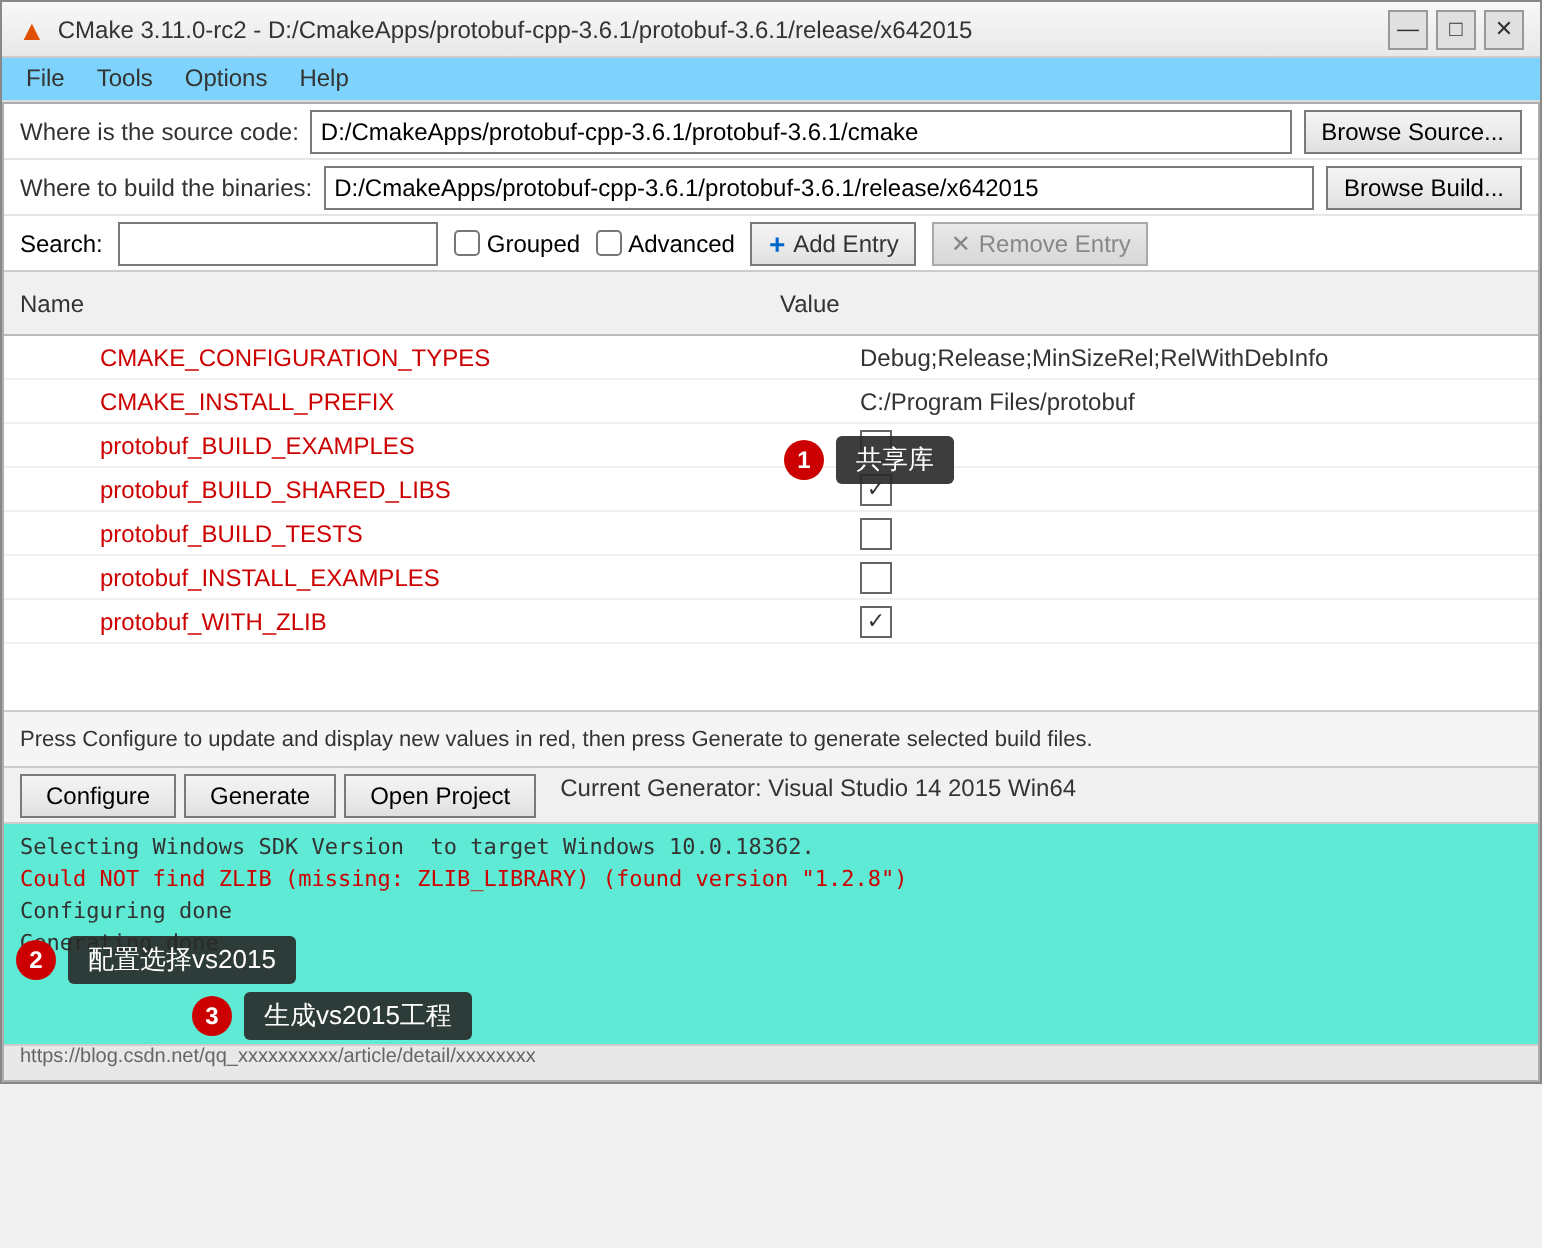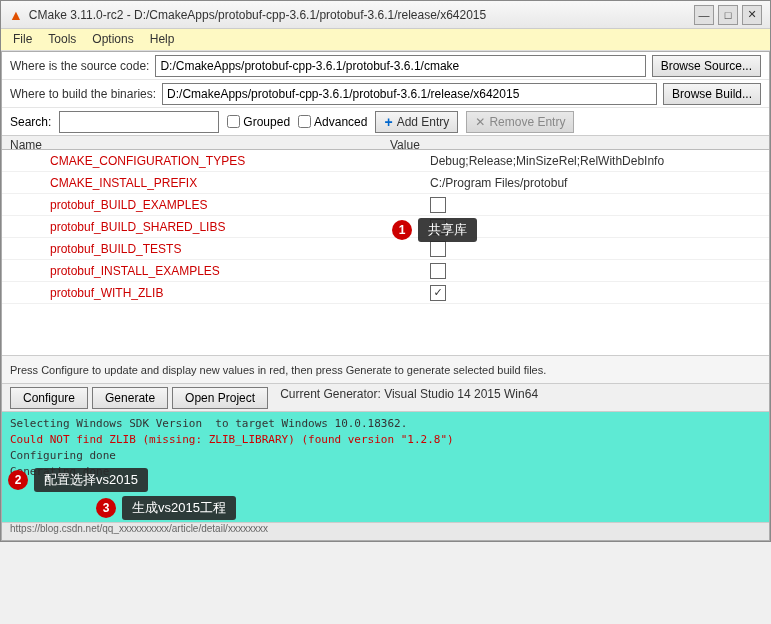--- a/index.html
+++ b/index.html
@@ -16,21 +16,21 @@
     }
     .title-bar-text { flex: 1; font-size: 12px; color: #333; }
     .title-bar-controls { display: flex; gap: 4px; }
     .title-btn {
       width: 20px; height: 20px; border: 1px solid #999; background: #e0e0e0;
       cursor: pointer; display: flex; align-items: center; justify-content: center;
       font-size: 11px; color: #333;
     }
     
     .menu-bar {
-      background: #fef9c3;
+      background: #7dd3fc;
       display: flex;
       padding: 2px 4px;
       border-bottom: 1px solid #ddd;
       height: 22px;
     }
     .menu-item {
       padding: 1px 8px;
       cursor: pointer;
       font-size: 12px;
       color: #333;
@@ -120,22 +120,22 @@
       height: 220px;
       border-bottom: 1px solid #ccc;
       overflow-y: auto;
       overflow-x: hidden;
     }
     .table-header {
       display: flex;
       background: #f0f0f0;
       border-bottom: 1px solid #bbb;
       padding: 2px 8px;
-      height: 14px;
-      align-items: flex-start;
+      height: 32px;
+      align-items: center;
     }
     .col-name { width: 380px; font-size: 12px; font-weight: normal; color: #333; }
     .col-value { flex: 1; font-size: 12px; font-weight: normal; color: #333; }
     
     .table-row {
       display: flex;
       align-items: center;
       padding: 1px 8px;
       height: 22px;
       border-bottom: 1px solid #f0f0f0;

